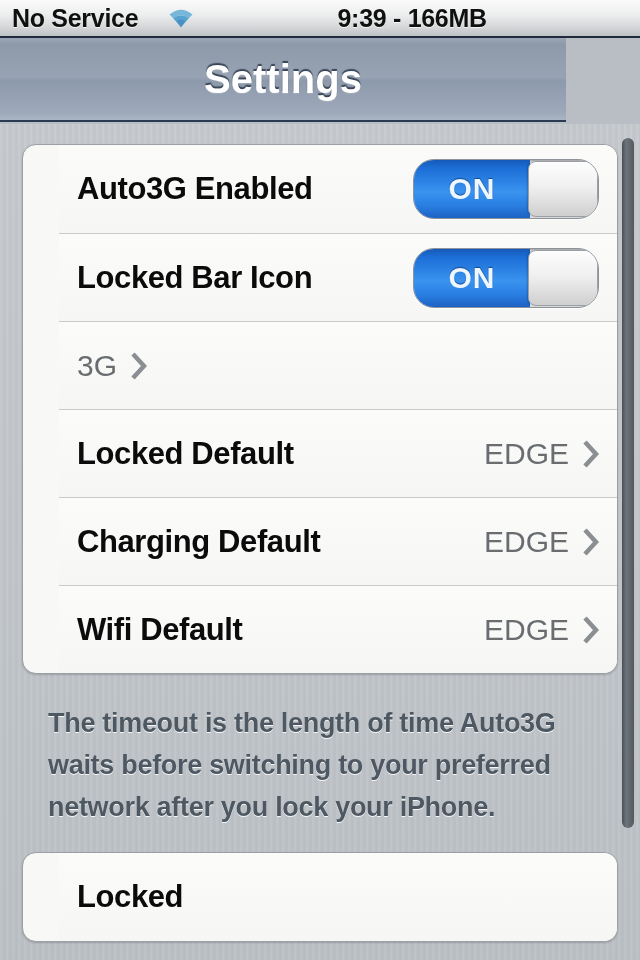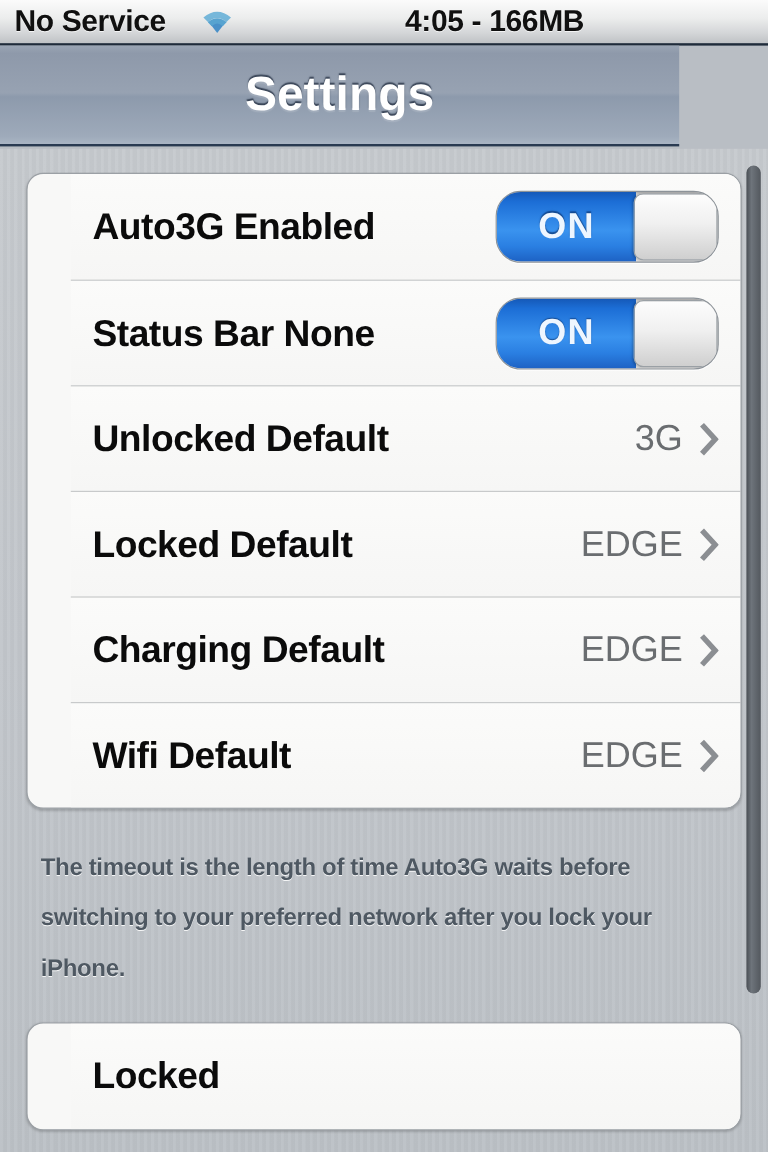--- a/index.html
+++ b/index.html
@@ -200,22 +200,22 @@
     height: 56px;
     border-radius: 8px;
     background: linear-gradient(to bottom, #fdfdfd 0%, #f0f0f0 45%, #dedede 75%, #cfcfcf 100%);
     border: 1px solid #9aa0a5;
     box-sizing: border-box;
     box-shadow: -1px 0 2px rgba(0,0,0,0.22);
   }
 
   
   #footer-note {
-    margin: 28px 34px 0 34px;
-    font-size: 20px;
+    margin: 28px 34px 0 48px;
+    font-size: 27px;
     font-weight: bold;
     line-height: 42px;
     color: #4e5862;
     letter-spacing: -0.3px;
     text-shadow: 0 1px 0 rgba(255,255,255,0.85);
   }
 
   
   #scrollbar {
     position: absolute;
@@ -238,21 +238,21 @@
       <span class="sb-text">No Service</span>
       <span>
         <svg id="wifi-icon" width="30" height="24" viewBox="0 0 30 24">
           <path d="M15 21.5 L9.5 14.5 Q15 10.5 20.5 14.5 Z" fill="#4a90c8"></path>
           <path d="M3.5 8.5 Q15 -1 26.5 8.5 L22.5 12.5 Q15 5.5 7.5 12.5 Z" fill="#6fb3d8" opacity="0.95"></path>
           <path d="M7.2 12.6 Q15 5.8 22.8 12.6 L19.6 15.8 Q15 11.4 10.4 15.8 Z" fill="#57a3d0"></path>
         </svg>
       </span>
     </div>
     <div class="sb-center">
-      <span class="sb-text">4:05 - 166MB</span>
+      <span class="sb-text">9:39 - 166MB</span>
     </div>
   </div>
 
   <div id="nav-bar">
     <div id="nav-title">Settings</div>
   </div>
 
   <div id="content">
 
     <div class="group" id="group-main">
@@ -263,33 +263,32 @@
           <div class="toggle">
             <div class="toggle-track-on">
               <span class="toggle-on-text">ON</span>
             </div>
             <div class="toggle-knob"></div>
           </div>
         </div>
       </div>
 
       <div class="row">
-        <span class="row-label">Status Bar None</span>
+        <span class="row-label">Locked Bar Icon</span>
         <div class="row-right">
           <div class="toggle">
             <div class="toggle-track-on">
               <span class="toggle-on-text">ON</span>
             </div>
             <div class="toggle-knob"></div>
           </div>
         </div>
       </div>
 
       <div class="row">
-        <span class="row-label">Unlocked Default</span>
         <div class="row-right">
           <span class="row-value">3G</span>
           <span>
             <svg class="chevron" viewBox="0 0 16 28">
               <path d="M2 2 L13 14 L2 26" fill="none" stroke="#8b8e92" stroke-width="4.5" stroke-linecap="butt" stroke-linejoin="miter"></path>
             </svg>
           </span>
         </div>
       </div>
 

